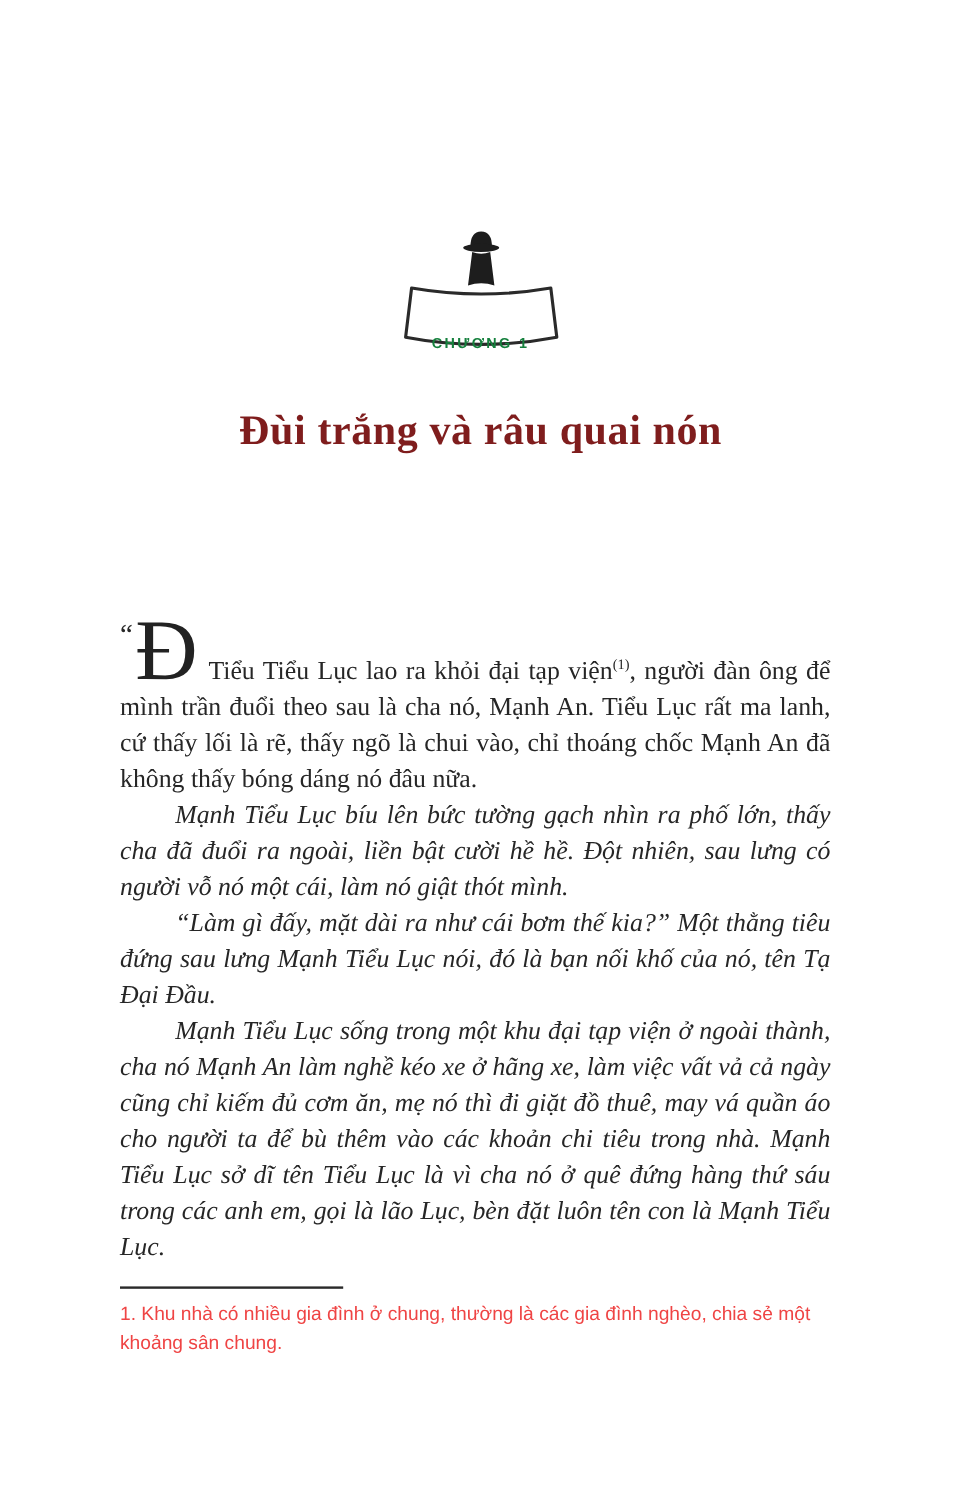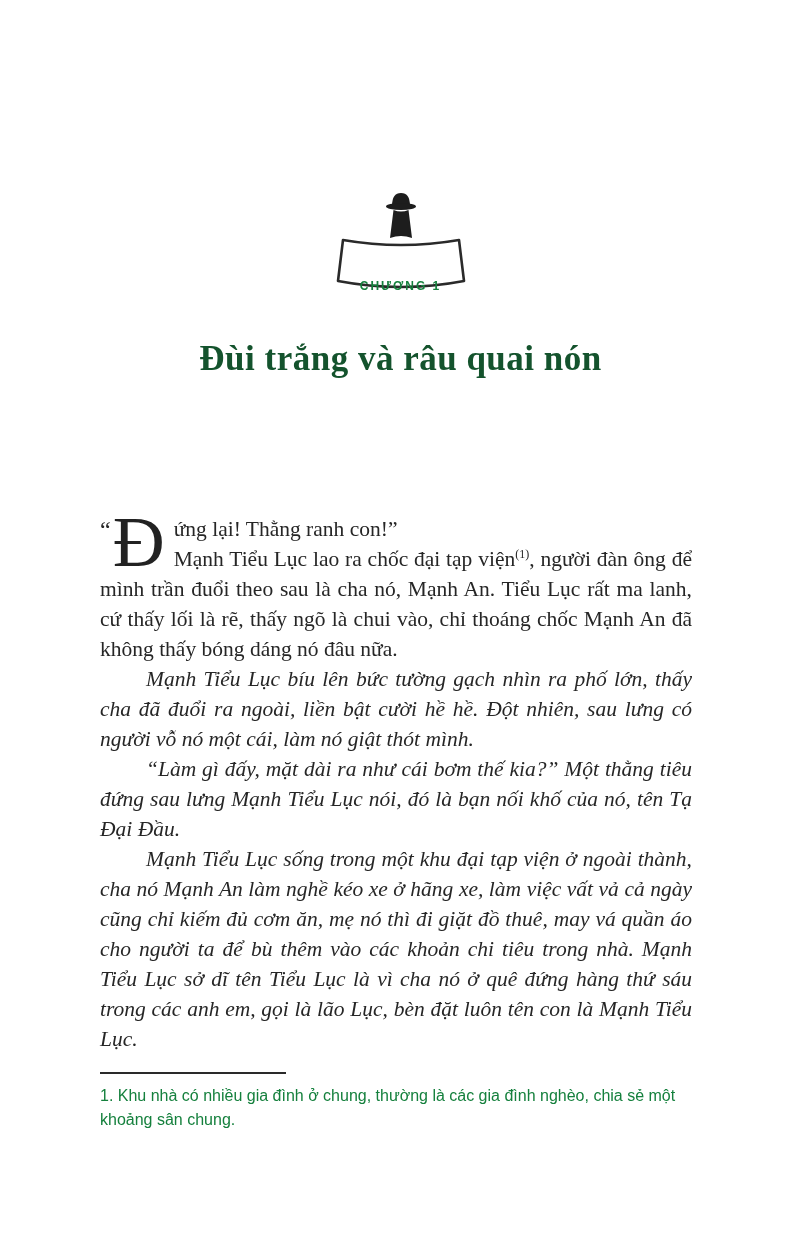--- a/index.html
+++ b/index.html
@@ -62,21 +62,21 @@
   
   .chapter-title {
     position: absolute;
     top: 316px;
     left: 0;
     width: 100%;
     text-align: center;
     font-size: 35px;
     font-weight: bold;
     letter-spacing: 0.5px;
-    color: #14532d;
+    color: #7f1d1d;
   }
 
   
   .body-text {
     position: absolute;
     top: 514px;
     left: 100px;
     width: 592px;
     font-size: 21.5px;
     line-height: 30px;
@@ -111,21 +111,21 @@
 
   
   .footnote {
     position: absolute;
     top: 1072px;
     left: 100px;
     width: 596px;
     font-family: "Liberation Sans", "DejaVu Sans", sans-serif;
     font-size: 16px;
     line-height: 24px;
-    color: #15803d;
+    color: #ef4444;
   }
   .footnote-rule {
     width: 186px;
     height: 0;
     border-top: 2px solid #2a2a2a;
     margin-bottom: 10px;
   }
   .footnote-text {
     text-align: left;
   }
@@ -146,22 +146,22 @@
         <path d="M 12,8 Q 70,18 128,8 L 133,49 Q 70,61 7,49 Z" fill="#ffffff" stroke="#2a2a2a" stroke-width="2.6" stroke-linejoin="round"></path>
       </svg>
       <div class="banner-label">CHƯƠNG 1</div>
     </div>
   </div>
 
   <h1 class="chapter-title">Đùi trắng và râu quai nón</h1>
 
   <div class="body-text">
 
-    <p><span class="open-quote">“</span><span class="drop-cap">Đ</span><span>ứng lại! Thằng ranh con!”</span><br>
-      <span>Mạnh Tiểu Lục lao ra chốc đại tạp viện</span><sup class="fn-ref">(1)</sup><span>, người đàn ông để mình trần đuổi theo sau là cha nó, Mạnh An. Tiểu Lục rất ma lanh, cứ thấy lối là rẽ, thấy ngõ là chui vào, chỉ thoáng chốc Mạnh An đã không thấy bóng dáng nó đâu nữa.</span></p>
+    <p><span class="open-quote">“</span><span class="drop-cap">Đ</span><br>
+      <span>Tiểu Tiểu Lục lao ra khỏi đại tạp viện</span><sup class="fn-ref">(1)</sup><span>, người đàn ông để mình trần đuổi theo sau là cha nó, Mạnh An. Tiểu Lục rất ma lanh, cứ thấy lối là rẽ, thấy ngõ là chui vào, chỉ thoáng chốc Mạnh An đã không thấy bóng dáng nó đâu nữa.</span></p>
 
     <p class="para-indented">Mạnh Tiểu Lục bíu lên bức tường gạch nhìn ra phố lớn, thấy cha đã đuổi ra ngoài, liền bật cười hề hề. Đột nhiên, sau lưng có người vỗ nó một cái, làm nó giật thót mình.</p>
 
     <p class="para-indented">“Làm gì đấy, mặt dài ra như cái bơm thế kia?” Một thằng tiêu đứng sau lưng Mạnh Tiểu Lục nói, đó là bạn nối khố của nó, tên Tạ Đại Đầu.</p>
 
     <p class="para-indented">Mạnh Tiểu Lục sống trong một khu đại tạp viện ở ngoài thành, cha nó Mạnh An làm nghề kéo xe ở hãng xe, làm việc vất vả cả ngày cũng chỉ kiếm đủ cơm ăn, mẹ nó thì đi giặt đồ thuê, may vá quần áo cho người ta để bù thêm vào các khoản chi tiêu trong nhà. Mạnh Tiểu Lục sở dĩ tên Tiểu Lục là vì cha nó ở quê đứng hàng thứ sáu trong các anh em, gọi là lão Lục, bèn đặt luôn tên con là Mạnh Tiểu Lục.</p>
 
   </div>
 
   <div class="footnote">

